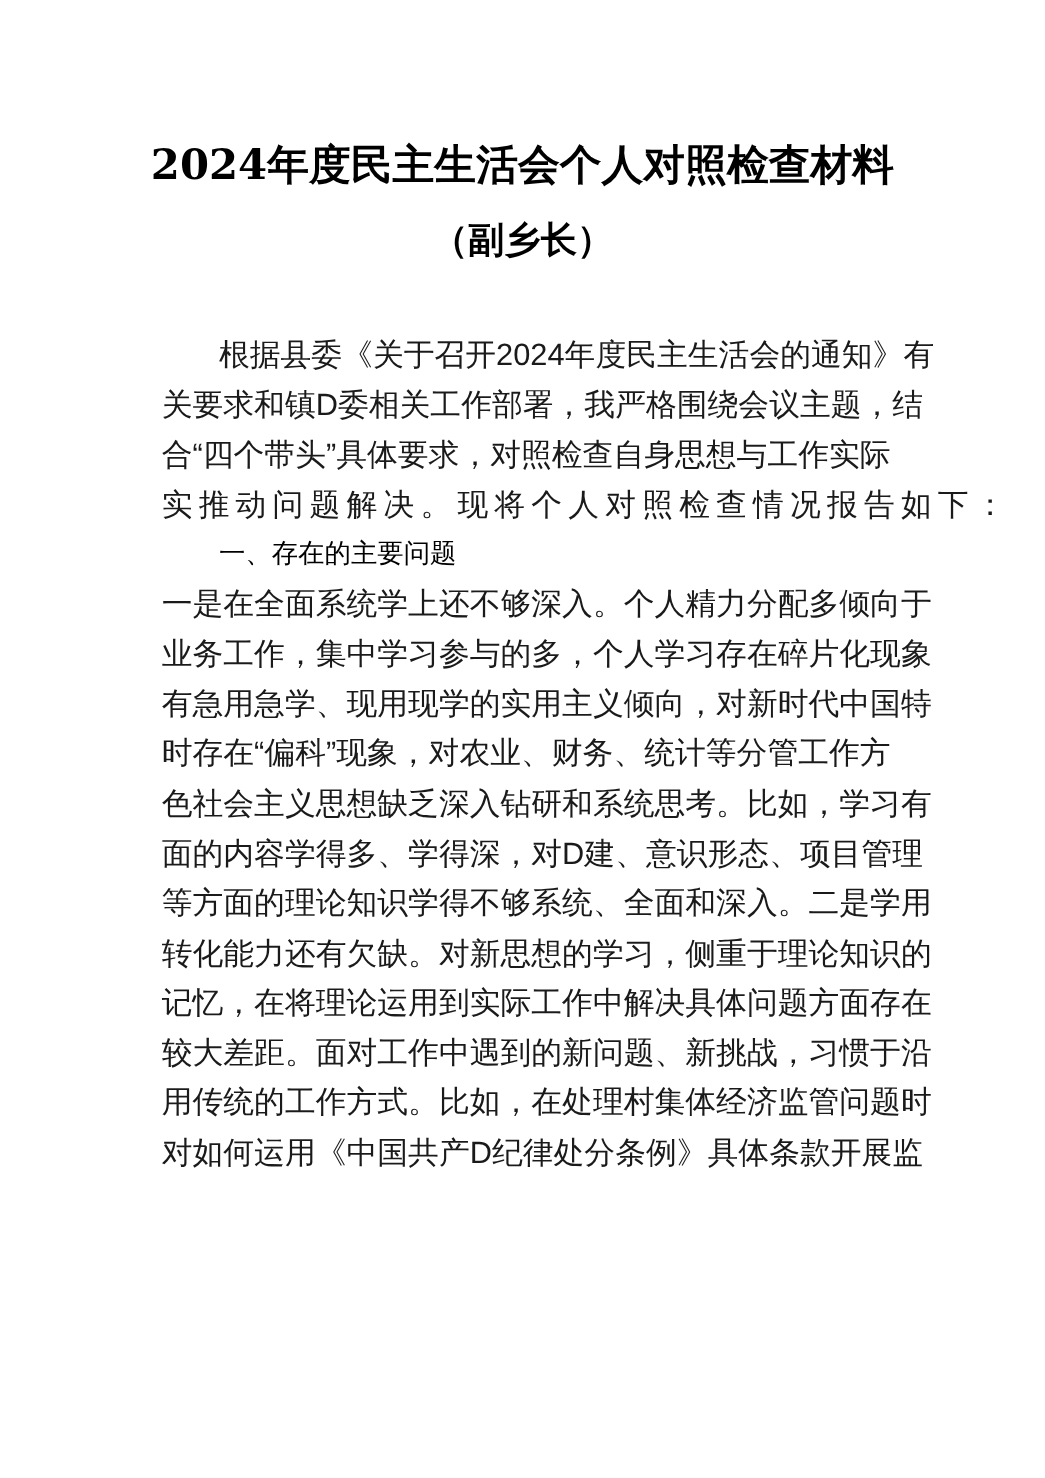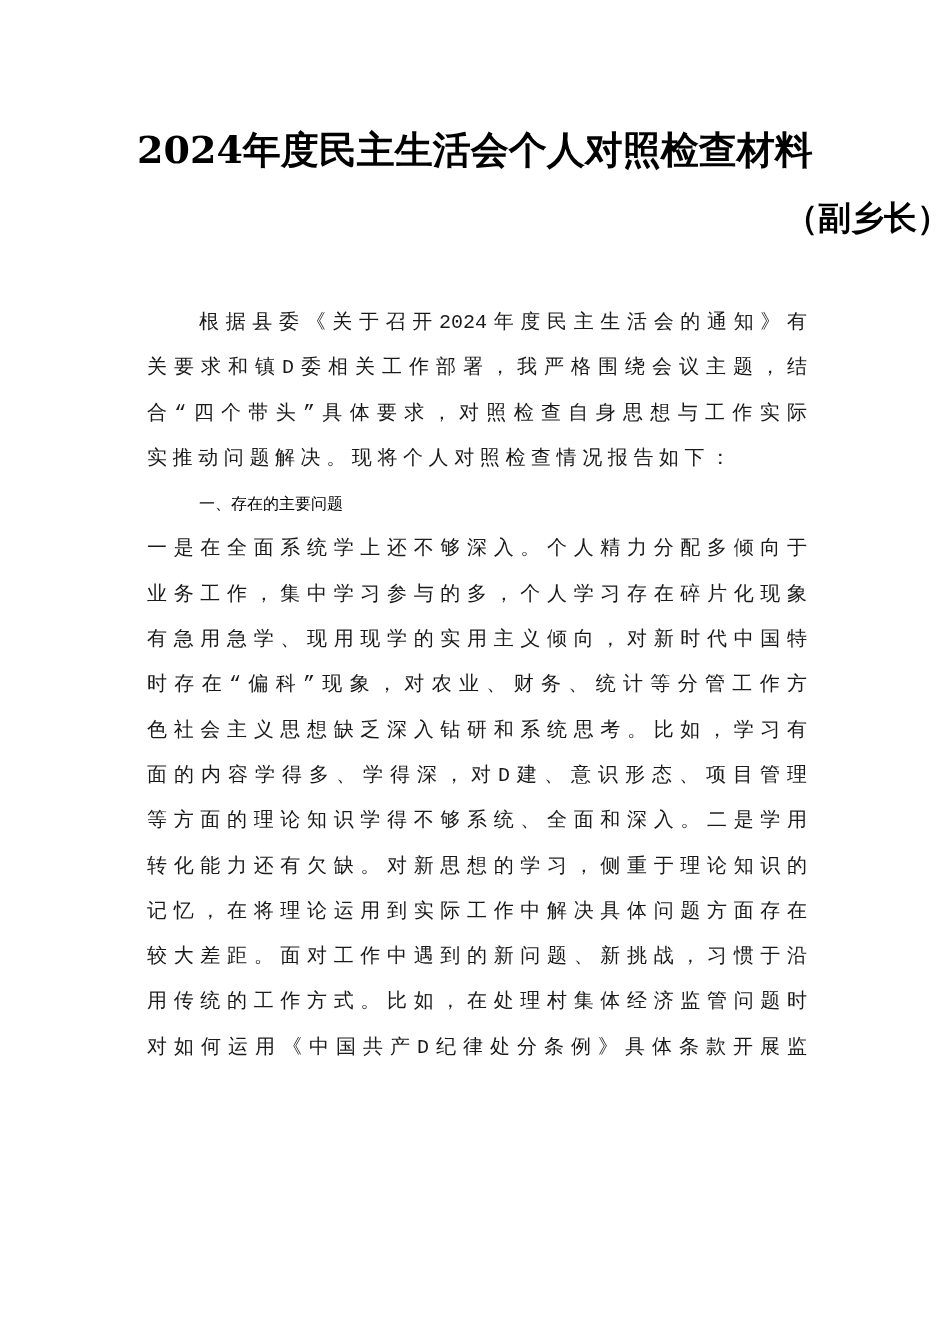--- a/index.html
+++ b/index.html
@@ -34,57 +34,57 @@
       line-height: 44px;
       letter-spacing: 0px;
       color: #000;
       white-space: nowrap;
     }
     .subtitle {
       position: absolute;
       left: 0;
       width: 950px;
       top: 196px;
-      text-align: right;
+      text-align: center;
       font-family: "DejaVu Serif", "Liberation Serif", serif;
       font-weight: bold;
       font-size: 33px;
       line-height: 44px;
       color: #000;
       white-space: nowrap;
     }
     .body {
       position: absolute;
       left: 147px;
       top: 300px;
       width: 660px;
     }
     .line {
       height: 45.3px;
       line-height: 45.3px;
-      font-family: Liberation Mono, monospace;
-      font-size: 20px;
+      font-family: Liberation Sans, sans-serif;
+      font-size: 28px;
       color: #1a1a1a;
       white-space: nowrap;
       text-align: justify;
       text-align-last: justify;
       letter-spacing: 0px;
     }
     .line.indent {
       padding-left: 52px;
     }
     .line.last {
       text-align-last: left;
       letter-spacing: 5.6px;
     }
     .line.heading1 {
       padding-left: 52px;
       text-align-last: left;
       font-family: "DejaVu Sans", "Liberation Sans", sans-serif;
-      font-size: 16px;
+      font-size: 24px;
       color: #000;
     }
     .line.heading2 {
       padding-left: 52px;
       text-align-last: left;
       letter-spacing: 1.2px;
       color: #000;
       width: 690px;
     }
   </style>

